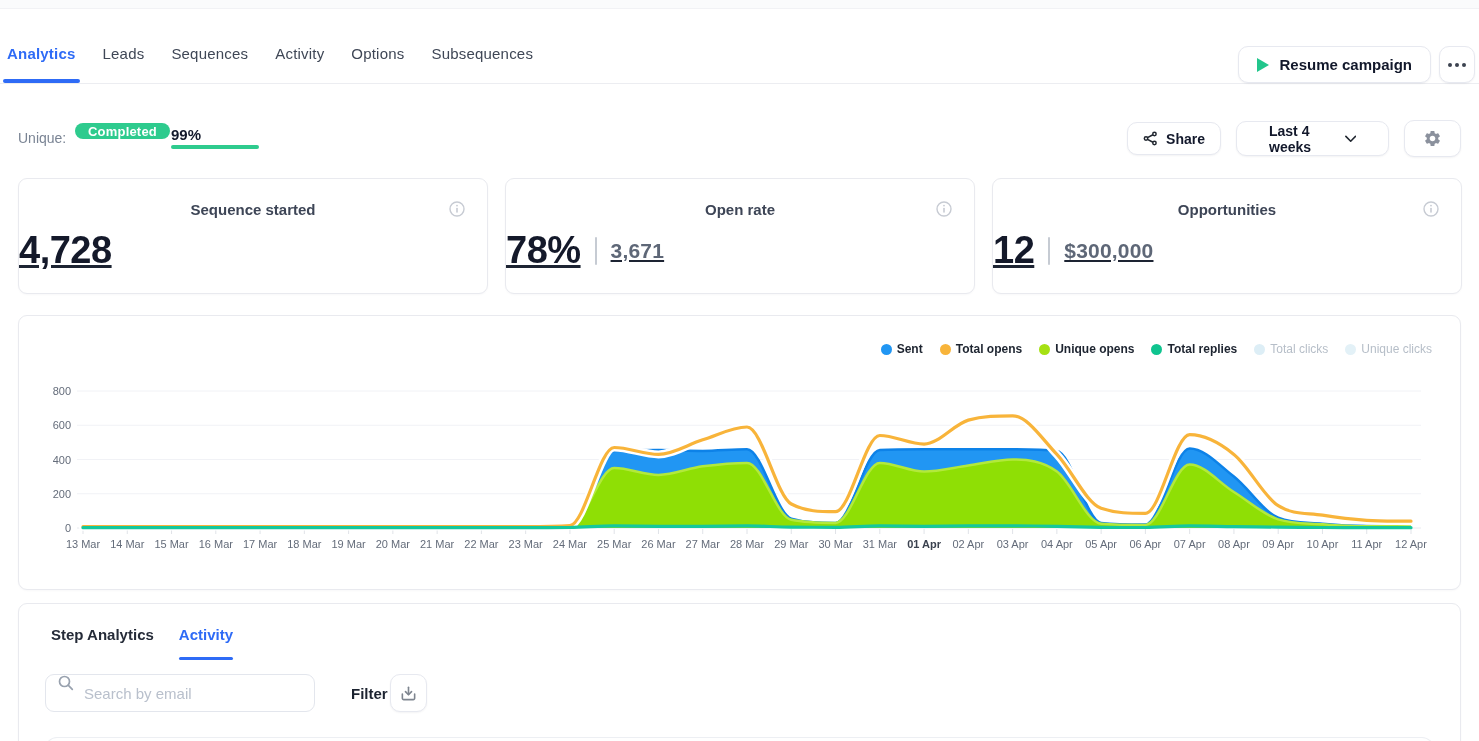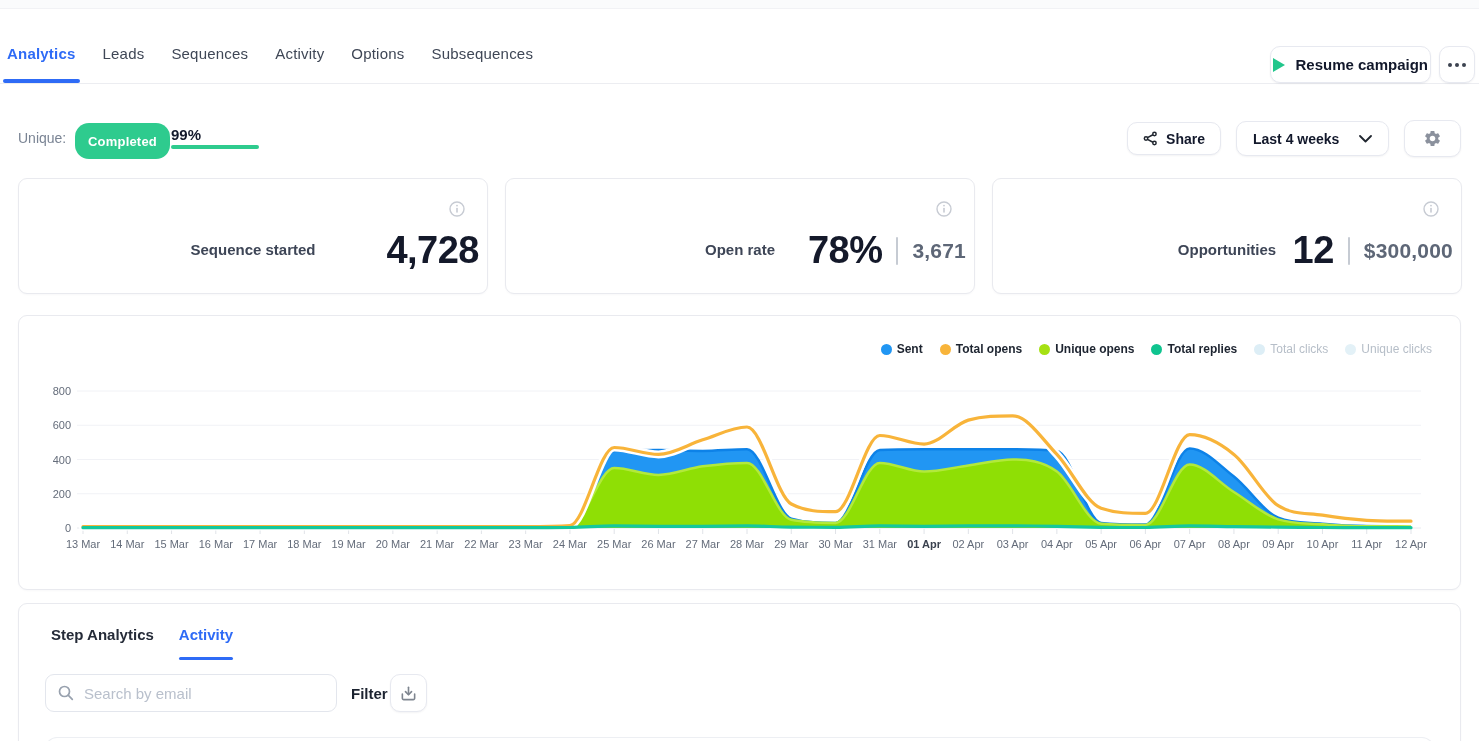--- a/index.html
+++ b/index.html
@@ -10,62 +10,62 @@
   
   .top-strip { position:absolute; top:0; left:0; right:0; height:9px; background:#fafbfc; border-bottom:1px solid #f1f2f5; }
 
   
   .navbar { position:absolute; top:10px; left:0; right:0; height:74px; border-bottom:1px solid #ecedf1; background:#fff; }
   .nav-tabs { position:absolute; left:7px; bottom:0; display:flex; gap:27px; }
   .nav-tab { font-size:15px; font-weight:500; color:#3f4756; letter-spacing:.2px; padding:14px 0 21px; cursor:pointer; position:relative; }
   .nav-tab.active { color:#2e6bf6; font-weight:700; }
   .nav-tab.active::after { content:""; position:absolute; left:-4px; right:-4px; bottom:0; height:4px; background:#2e6bf6; border-radius:2px; }
   .btn { background:#fff; border:1px solid #e7e9f0; border-radius:10px; box-shadow:0 1px 2px rgba(16,24,40,.05); display:flex; align-items:center; justify-content:center; cursor:pointer; }
-  .resume-btn { position:absolute; right:48px; top:36px; height:37px; padding:0 2px; gap:10px; font-size:15px; font-weight:700; color:#12182b; }
+  .resume-btn { position:absolute; right:48px; top:36px; height:37px; padding:0 18px; gap:10px; font-size:15px; font-weight:700; color:#12182b; }
   .play-icon { width:0; height:0; border-left:12px solid #22c68c; border-top:7px solid transparent; border-bottom:7px solid transparent; }
   .more-btn { position:absolute; right:4px; top:36px; width:36px; height:37px; }
   .more-dots { display:flex; gap:3px; }
   .more-dots i { width:4px; height:4px; border-radius:50%; background:#3c4350; }
 
   
   .statusbar { position:absolute; top:118px; left:0; right:0; height:44px; }
   .status-label { position:absolute; left:18px; top:12px; font-size:14px; color:#7a8494; }
-  .status-badge { position:absolute; left:75px; top:5px; height:15px; padding:18px 13px; display:flex; align-items:center; background:#2ecb8e; color:#fff; font-size:13px; font-weight:700; border-radius:14px; letter-spacing:.2px; }
+  .status-badge { position:absolute; left:75px; top:5px; height:15px; padding:8px 13px; display:flex; align-items:center; background:#2ecb8e; color:#fff; font-size:13px; font-weight:700; border-radius:14px; letter-spacing:.2px; }
   .progress-text { position:absolute; left:171px; top:8px; font-size:15px; font-weight:700; color:#12182b; }
   .progress-bar { position:absolute; left:171px; top:27px; width:88px; height:4px; border-radius:2px; background:#2ecb8e; }
   .share-btn { position:absolute; right:258px; top:4px; height:33px; padding:0 15px; gap:8px; font-size:14px; font-weight:700; color:#12182b; }
-  .range-dd { position:absolute; right:90px; top:3px; width:153px; height:35px; padding:0 16px; justify-content:space-between; font-size:14px; font-weight:700; color:#12182b; }
+  .range-dd { position:absolute; right:90px; top:3px; width:153px; height:35px; padding:0 32px; justify-content:space-between; font-size:14px; font-weight:700; color:#12182b; }
   .gear-btn { position:absolute; right:18px; top:2px; width:57px; height:37px; }
 
   
   .card { position:absolute; background:#fff; border:1px solid #e9eaef; border-radius:9px; box-shadow:0 1px 2px rgba(20,24,50,.03); }
   .metric-card { top:178px; width:470px; height:116px; }
-  .metric-title { position:absolute; top:22px; left:0; right:0; text-align:center; font-size:15px; font-weight:700; color:#3d4556;margin-top:40px; }
+  .metric-title { position:absolute; top:22px; left:0; right:0; text-align:center; font-size:15px; font-weight:700; color:#3d4556; }
   .info-icon { position:absolute; top:22px; right:22px; width:16px; height:16px; }
-  .metric-value-row { position:absolute; top:50px; left:0; right:8px; display:flex; align-items:center; justify-content:flex-end; gap:14px; }
+  .metric-value-row { position:absolute; top:50px; left:0; right:0; display:flex; align-items:center; justify-content:flex-start; gap:14px;text-decoration:underline; }
   .metric-value { font-size:38px; font-weight:700; color:#14192a; letter-spacing:-.5px; }
   .metric-divider { width:2px; height:28px; background:#c6cbd3; border-radius:1px; }
   .metric-secondary { font-size:21px; font-weight:600; color:#5e6777; letter-spacing:.2px; }
 
   
   .chart-card { top:315px; left:18px; width:1443px; height:275px; }
   .legend { position:absolute; top:26px; right:28px; display:flex; align-items:center; gap:17px; }
   .legend-item { display:flex; align-items:center; gap:5px; cursor:pointer; }
   .legend-dot { width:11px; height:11px; border-radius:50%; }
   .legend-label { font-size:12px; font-weight:600; color:#1d2430; }
   .legend-item.disabled .legend-label { color:#b6bec8; font-weight:500; }
   #chart-svg { position:absolute; left:0; top:0; }
 
   
   .activity-card { top:603px; left:18px; width:1443px; height:200px; }
   .sub-tabs { position:absolute; left:32px; top:22px; display:flex; gap:25px; }
   .sub-tab { font-size:15px; font-weight:700; color:#252b38; padding-bottom:17px; position:relative; cursor:pointer; }
   .sub-tab.active { color:#2e6bf6; }
   .sub-tab.active::after { content:""; position:absolute; left:0; right:0; bottom:0; height:3px; background:#2e6bf6; border-radius:2px; }
-  .search-box { position:absolute; left:26px; top:70px; width:292px; height:38px; border:1px solid #e3e6ed; border-radius:9px; background:#fff; display:flex; align-items:center; padding:0 12px; gap:10px; }
+  .search-box { position:absolute; left:26px; top:70px; width:270px; height:38px; border:1px solid #e3e6ed; border-radius:9px; background:#fff; display:flex; padding:0 12px; gap:10px; }
   .search-box input { border:none; outline:none; flex:1; font-size:15px; color:#1d2433; font-family:"Liberation Sans", sans-serif; background:transparent; }
   .search-box input::placeholder { color:#b9c0cc; }
   .filter-wrap { position:absolute; left:304px; top:70px; height:38px; display:flex; align-items:center; gap:22px; cursor:pointer;margin-left:28px; }
   .filter-label { font-size:15px; font-weight:700; color:#1c2330; }
   .download-btn { position:absolute; left:371px; top:70px; width:37px; height:38px; }
   .table-top { position:absolute; left:26px; right:26px; top:133px; height:70px; border:1px solid #edeff3; border-bottom:none; border-radius:12px 12px 0 0; background:#fff; }
 </style>
 </head>
 <body>
 

